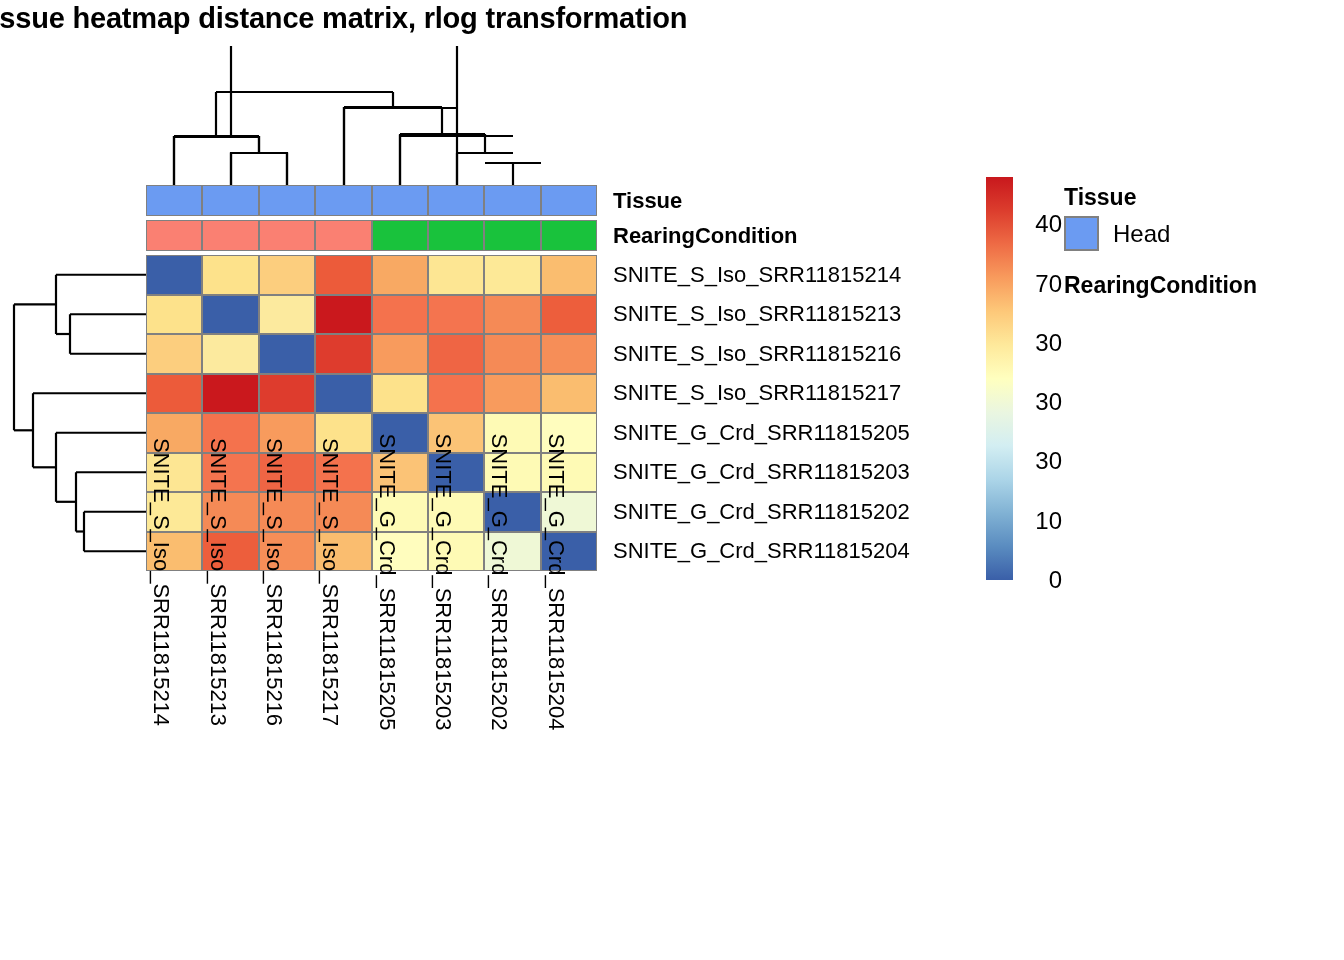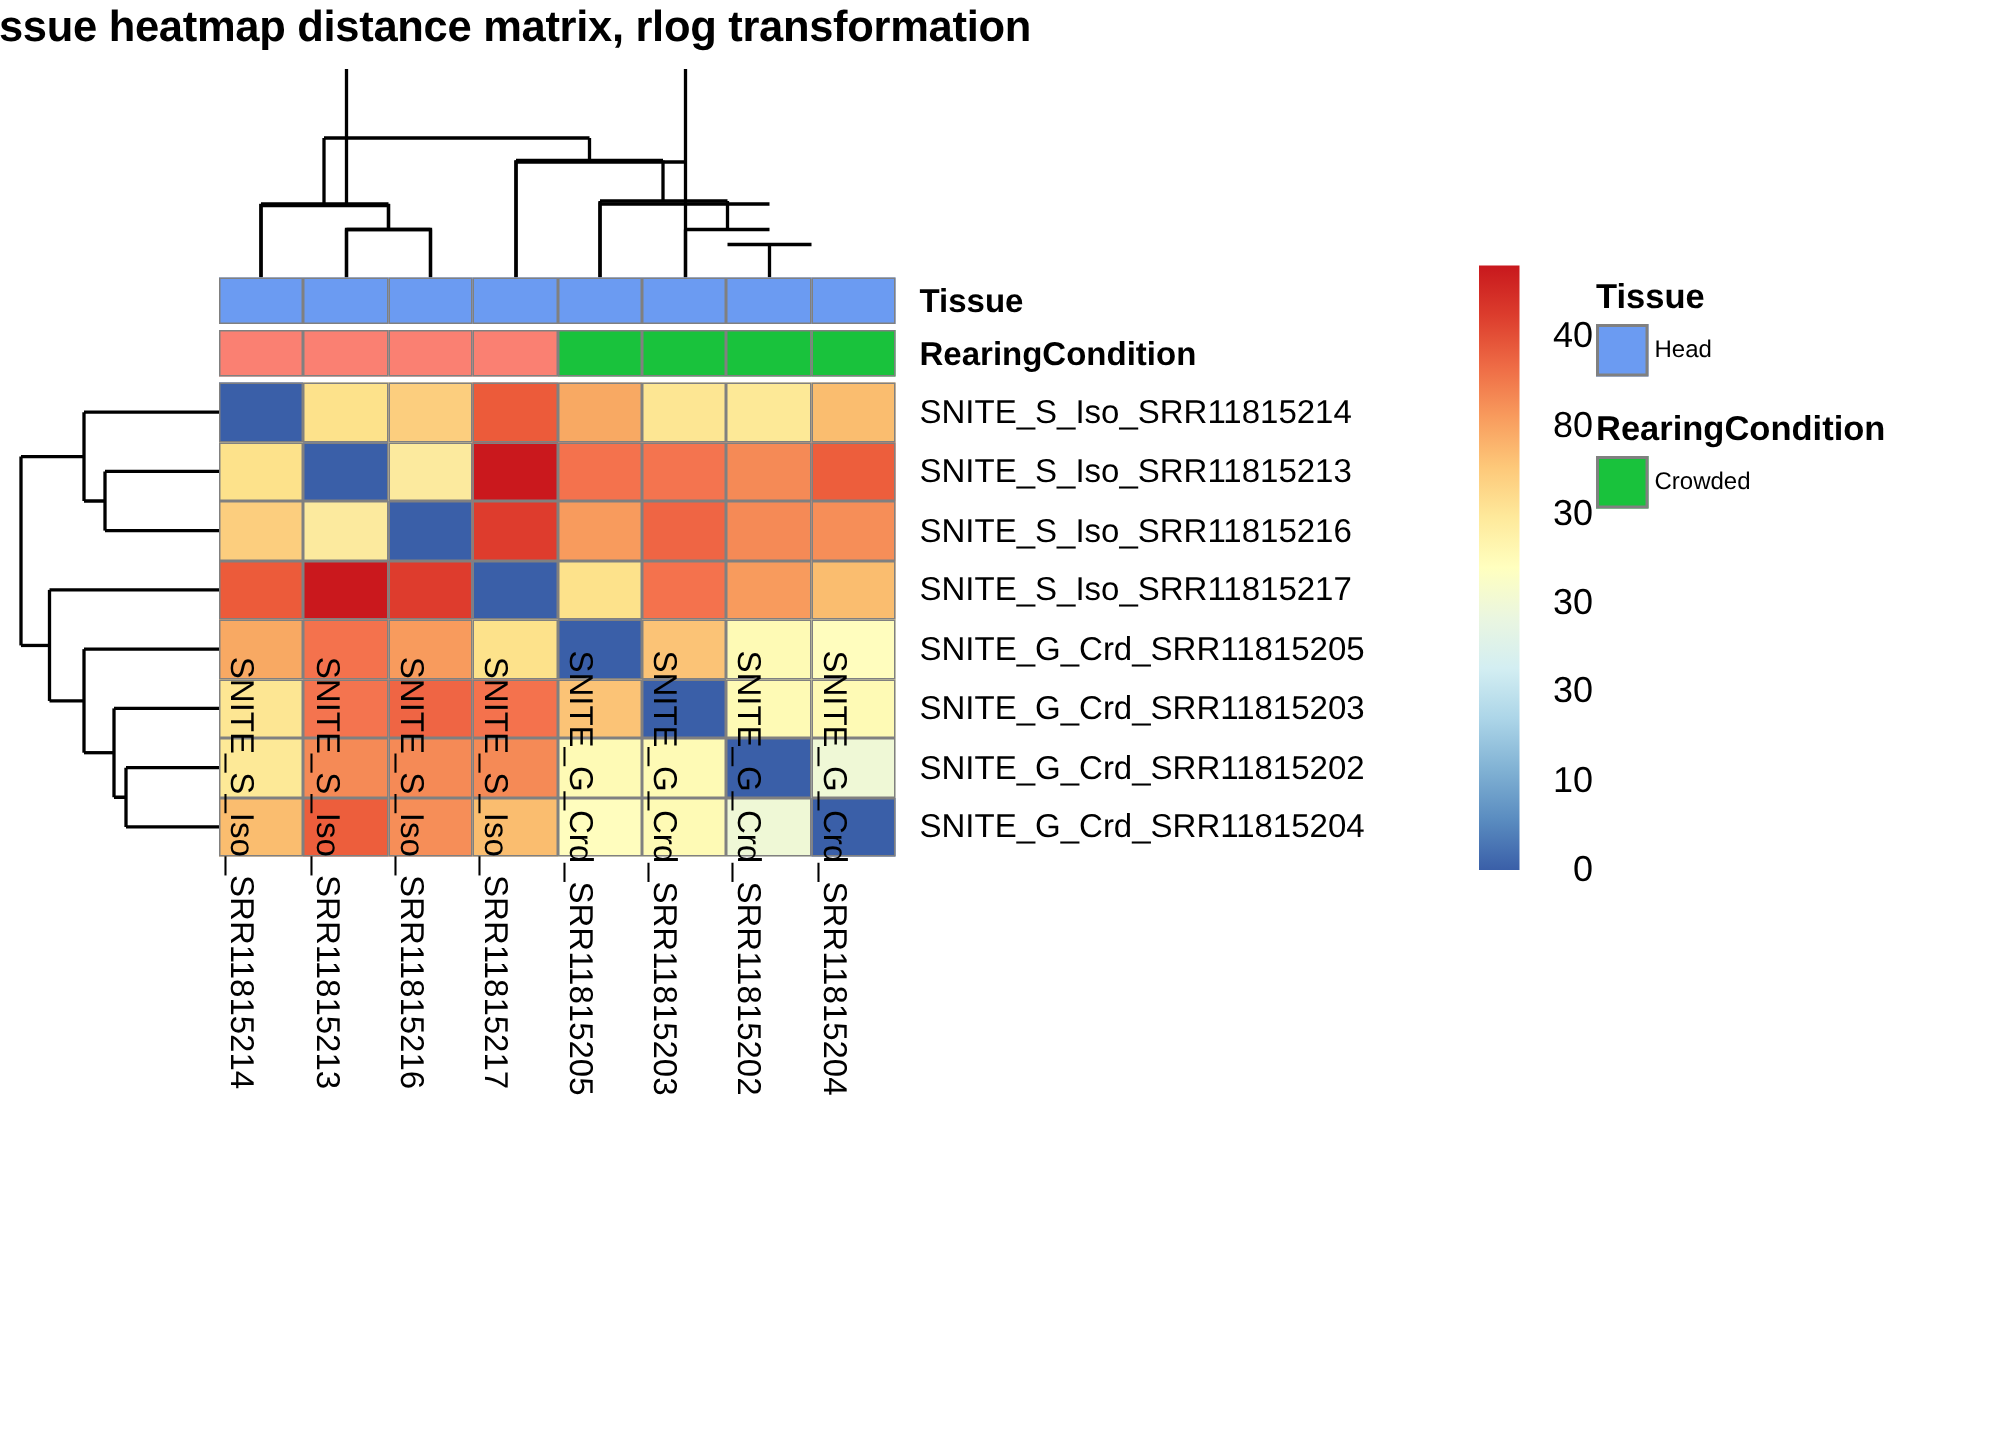--- a/index.html
+++ b/index.html
@@ -48,21 +48,21 @@
         border:0;}
   #cbarticks{position:absolute;left:1016px;top:177px;width:46px;height:403px;}
   #cbarticks div{position:absolute;right:0;font-size:24px;line-height:1;
                  transform:translateY(-50%);}
 
   
   .legend{position:absolute;left:1064px;}
   .legend .ltitle{font-size:23px;font-weight:bold;white-space:nowrap;margin-bottom:4px;}
   .legend .lrow{display:flex;align-items:center;height:37px;}
   .legend .lswatch{width:35px;height:35px;border:2px solid #808080;box-sizing:border-box;}
-  .legend .llab{font-size:16px;margin-left:4px;white-space:nowrap;}
+  .legend .llab{font-size:24px;margin-left:14px;white-space:nowrap;}
   #legend-tissue{top:184px;}
   #legend-rear{top:272px;}
 </style>
 </head>
 <body>
 
 <div id="plot">
 
   <div class="title">tissue heatmap distance matrix, rlog transformation</div>
 
@@ -254,41 +254,37 @@
         <span>SNITE_G_Crd_SRR11815202</span>
       </div>
       <div class="cl">
         <span>SNITE_G_Crd_SRR11815204</span>
       </div>
     </div>
 
   <div id="cbar" style="background: linear-gradient(rgb(200, 24, 29), rgb(220, 61, 45), rgb(238, 107, 69), rgb(248, 155, 93), rgb(253, 200, 121), rgb(254, 233, 155), rgb(255, 255, 191), rgb(234, 246, 224), rgb(211, 238, 242), rgb(172, 213, 232), rgb(129, 178, 212), rgb(90, 140, 192), rgb(58, 95, 168));"></div>
   <div id="cbarticks">
       <div style="top: 47.4118px;">40</div>
-      <div style="top: 106.676px;">80</div>
+      <div style="top: 106.676px;">70</div>
       <div style="top: 165.941px;">30</div>
       <div style="top: 225.206px; text-align: right;">30</div>
       <div style="top: 284.471px;">30</div>
       <div style="top: 343.735px;">10</div>
       <div style="top: 403px;">0</div>
     </div>
 
   <div class="legend" id="legend-tissue">
     <div class="ltitle">Tissue</div>
     <div id="legend-tissue-rows">
         <div class="lrow">
           <div class="lswatch" style="background: rgb(107, 155, 242);"></div>
           <div class="llab">Head</div>
         </div>
       </div>
   </div>
 
   <div class="legend" id="legend-rear">
     <div class="ltitle">RearingCondition</div>
     <div id="legend-rear-rows">
-        <div class="lrow">
-          <div class="lswatch" style="background: rgb(25, 194, 60);"></div>
-          <div class="llab">Crowded</div>
-        </div>
       </div>
   </div>
 
 </div>
 
 </body></html>

